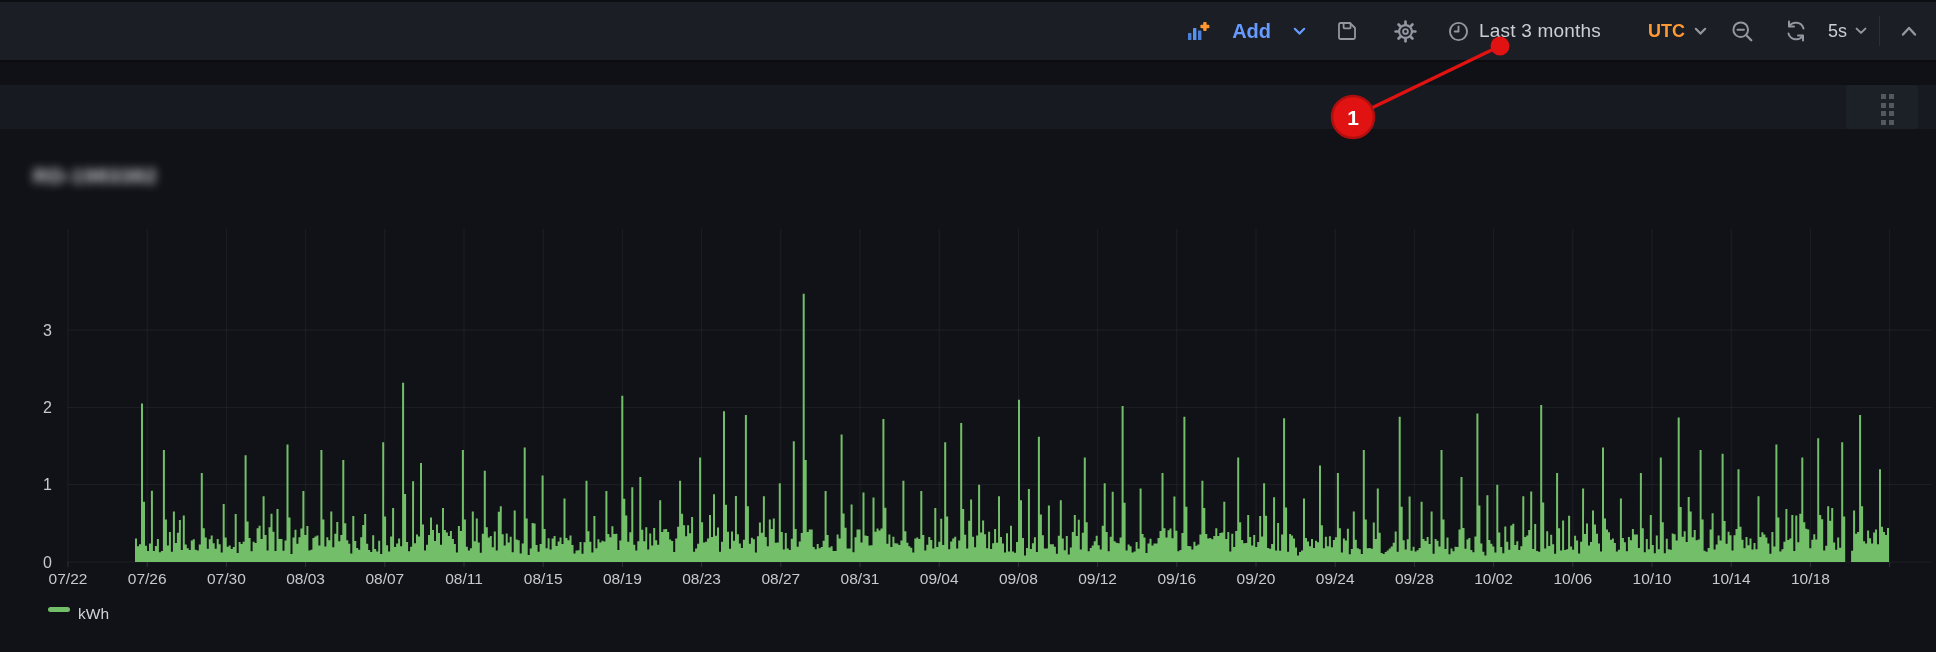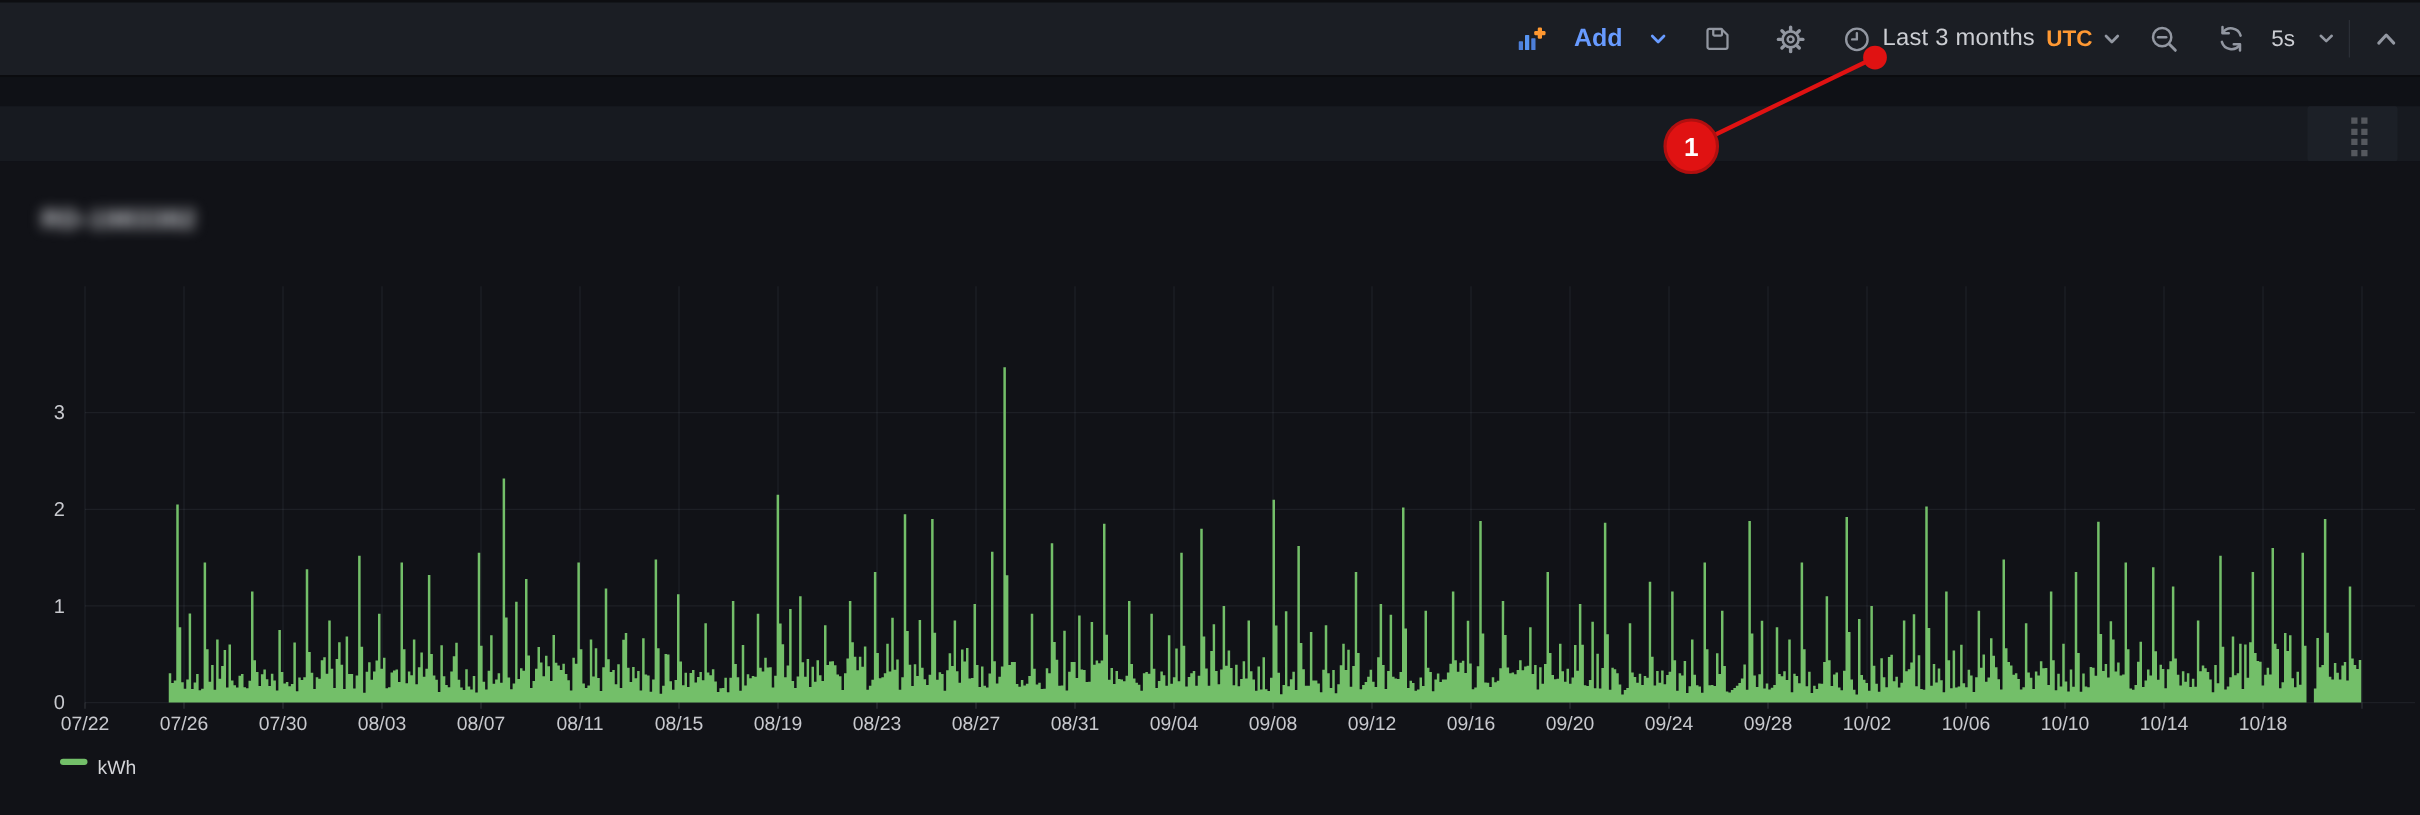--- a/index.html
+++ b/index.html
@@ -15,24 +15,24 @@
     padding-right:12px;
   }
   .tb-item { display:flex; align-items:center; background:none; border:none; cursor:pointer; }
   .tb-icon-btn { padding:6px; }
   .add-group { margin-right:24px; gap:22px; }
   .add-label { color:#689bff; font-size:20px; font-weight:600; }
   .save-btn { margin-right:24px; }
   .gear-btn { margin-right:24px; }
   .time-group { margin-right:18px; gap:9px; }
   .time-label { color:#ccced3; font-size:19px; font-weight:500; letter-spacing:.2px;text-align:right; }
-  .utc-label { color:#ff9933; font-size:18px; font-weight:600; }
+  .utc-label { color:#ff9933; font-size:18px; font-weight:600;margin-left:38px; }
   .zoomout-btn { margin-right:18px; }
   .refresh-btn { margin-right:14px; }
-  .interval-group { margin-right:12px; gap:19px; }
+  .interval-group { margin-right:12px; gap:8px; }
   .interval-label { color:#ccced3; font-size:18px; font-weight:500; }
   .tb-divider { width:1px; height:30px; background:#2b2f36; margin-right:14px; }
   svg.icon { display:block; }
 
   
   .band { height:23px; background:#0f1116; }
   .row-strip { position:relative; height:44px; background:#171a20; }
   .drag-handle {
     position:absolute; right:18px; top:0; width:72px; height:44px;
     background:#1c2027; border-radius:2px; cursor:grab;

